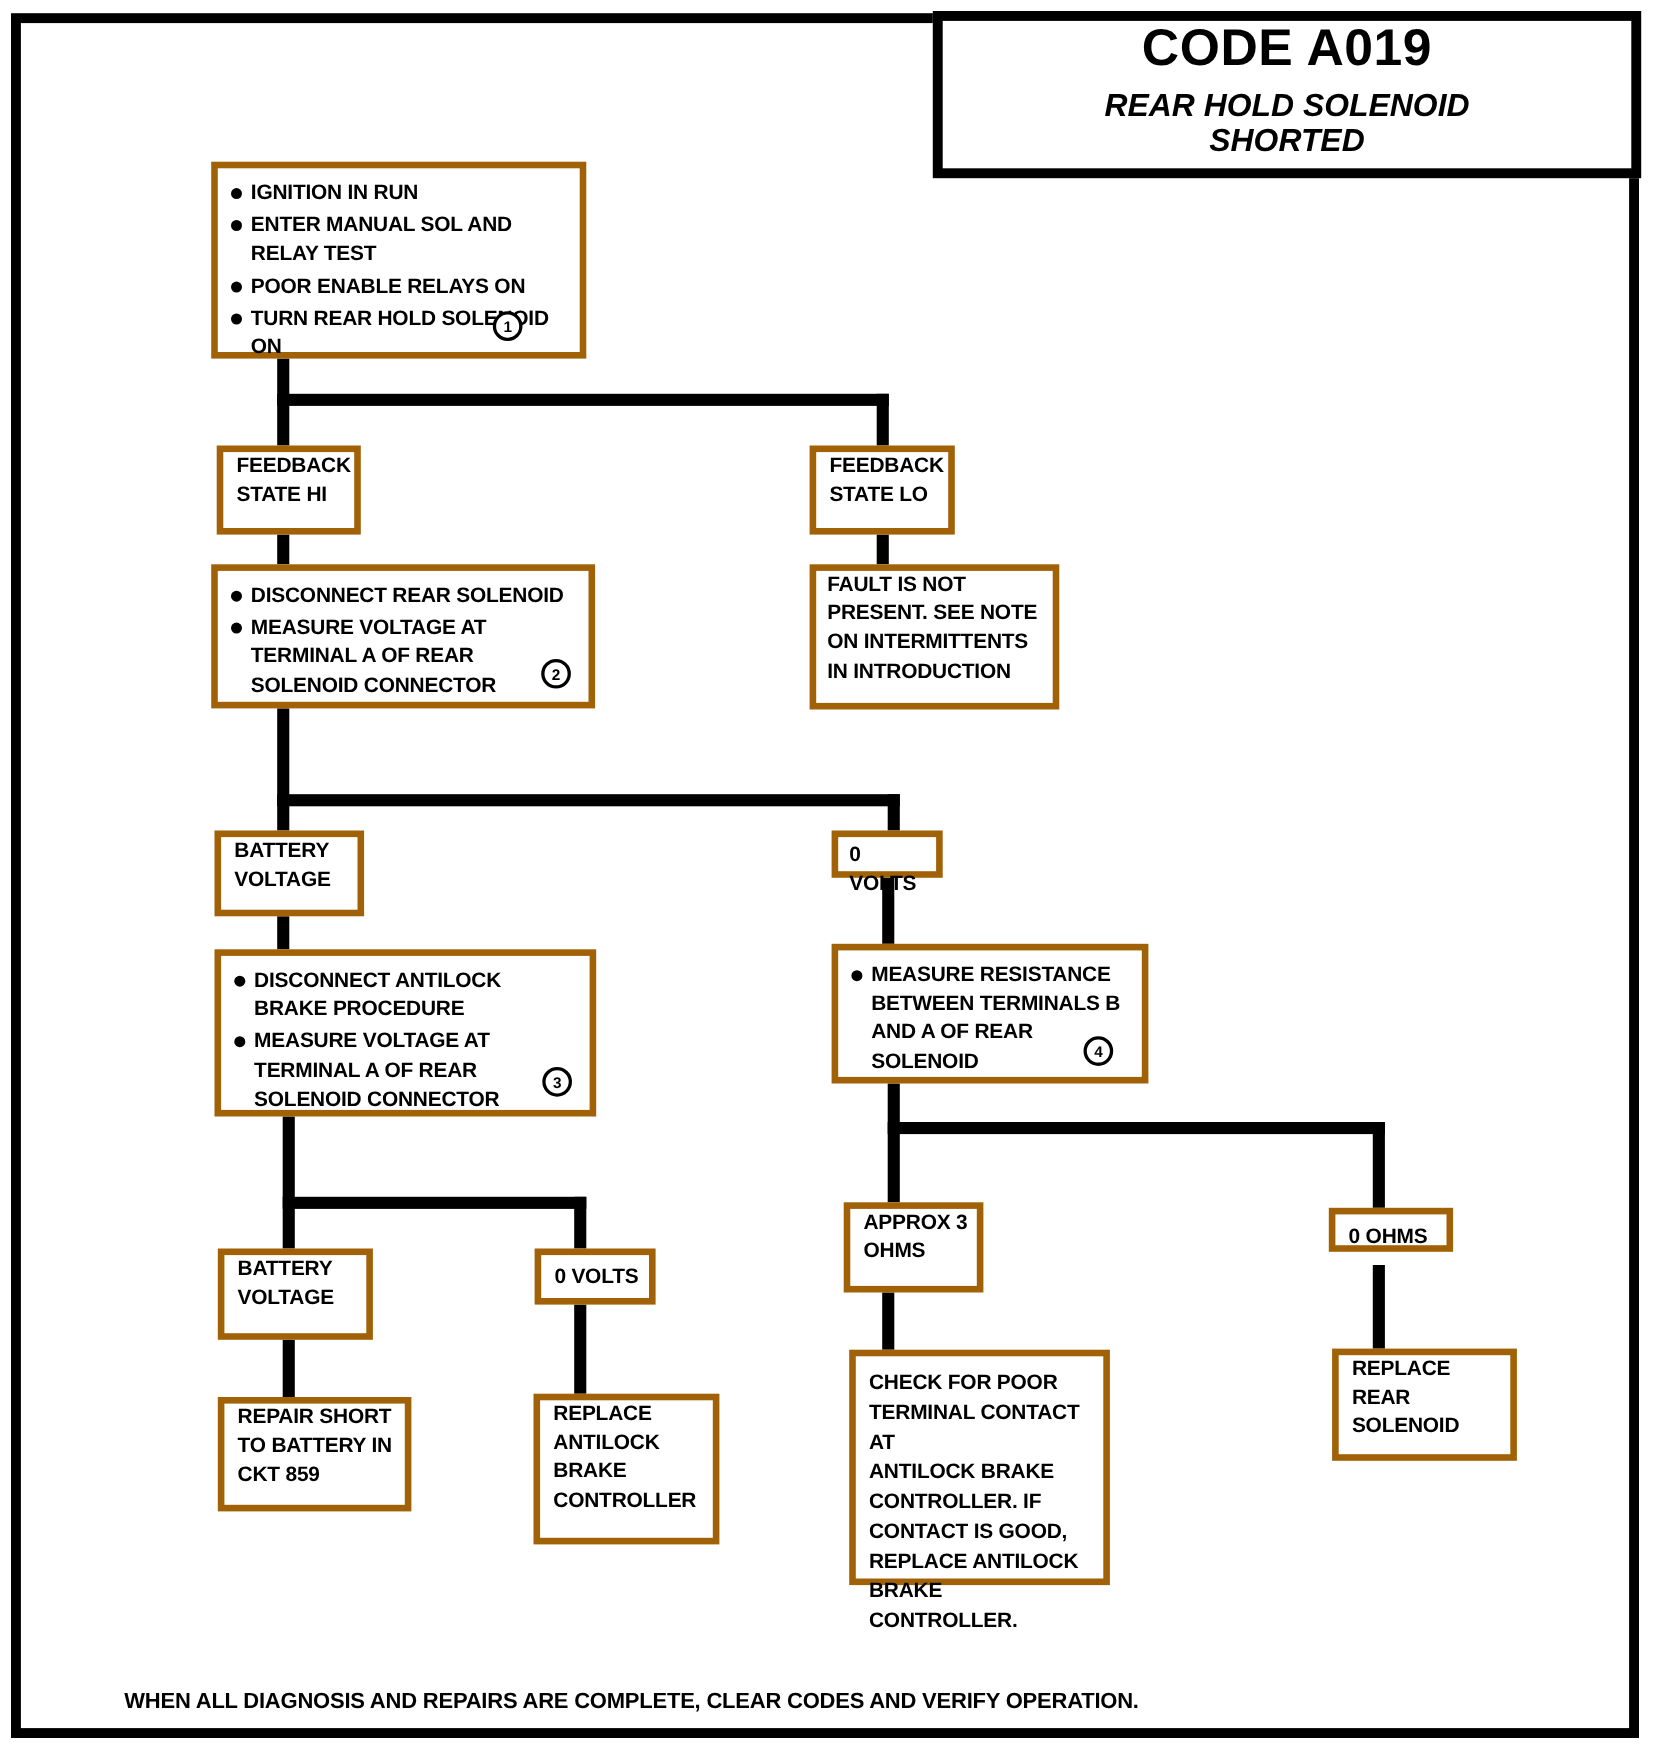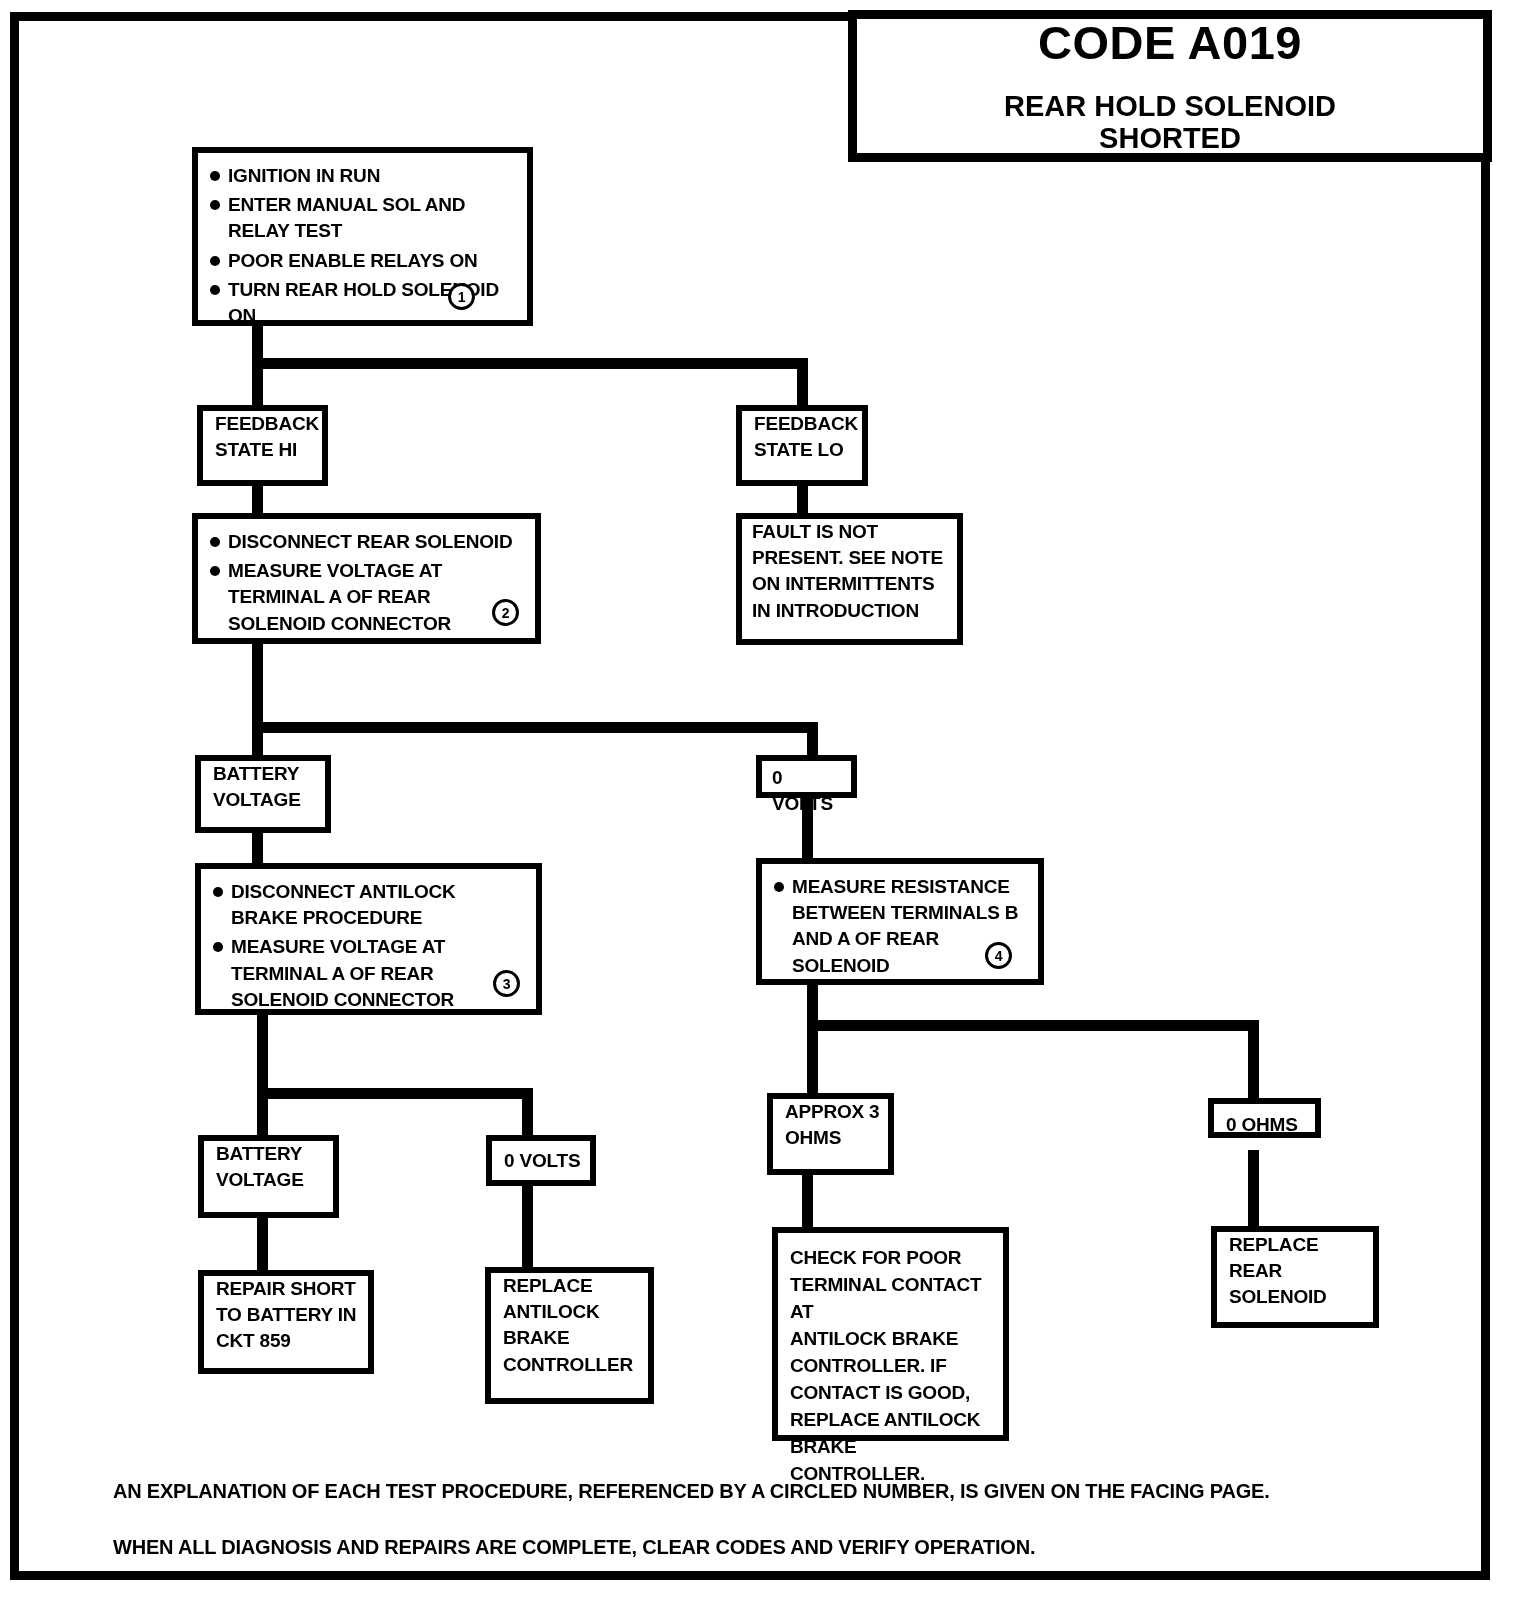--- a/index.html
+++ b/index.html
@@ -20,21 +20,21 @@
     box-sizing:border-box;
     z-index:0;
   }
   
   .vline{position:absolute;width:11px;background:#000;z-index:1;}
   .hline{position:absolute;height:11px;background:#000;z-index:1;}
   
   .fbox{
     position:absolute;
     background:#ffffff;
-    border:6px solid #000000;
+    border:6px solid #a16207;
     box-sizing:border-box;
     z-index:2;
     font-weight:bold;
     letter-spacing:-0.2px;
   }
   .txt{
     white-space:pre-line;
     font-weight:bold;
     font-size:19px;
     line-height:1.38;
@@ -58,21 +58,21 @@
     position:absolute;
     left:848px; top:10px;
     width:644px; height:152px;
     border:9px solid #000;
     box-sizing:border-box;
     background:#fff;
     z-index:3;
     display:flex;flex-direction:column;align-items:center;justify-content:flex-start;
   }
   .title-code{font-size:47px;font-weight:bold;letter-spacing:0.5px;line-height:1;}
-  .title-sub{font-size:29px;font-weight:bold;text-align:center;white-space:pre-line;line-height:1.12;margin-top:24px;}
+  .title-sub{font-size:29px;font-weight:bold;text-align:center;white-space:pre-line;line-height:1.12;margin-top:14px;font-style:italic;}
   .footnote{
     position:absolute;
     left:113px;
     font-size:20px;
     font-weight:bold;
     letter-spacing:-0.2px;
     z-index:2;
     white-space:nowrap;
   }
 </style>
@@ -242,16 +242,15 @@
 REPLACE ANTILOCK
 BRAKE CONTROLLER.</div>
   </div>
 
   <div class="fbox" style="left:1211px;top:1226px;width:168px;height:102px">
     <div class="txt">REPLACE
 REAR
 SOLENOID</div>
   </div>
 
-  <div class="footnote" style="top:1480px">AN EXPLANATION OF EACH TEST PROCEDURE, REFERENCED BY A CIRCLED NUMBER, IS GIVEN ON THE FACING PAGE.</div>
   <div class="footnote" style="top:1536px">WHEN ALL DIAGNOSIS AND REPAIRS ARE COMPLETE, CLEAR CODES AND VERIFY OPERATION.</div>
 
 </div>
 
 </body></html>

